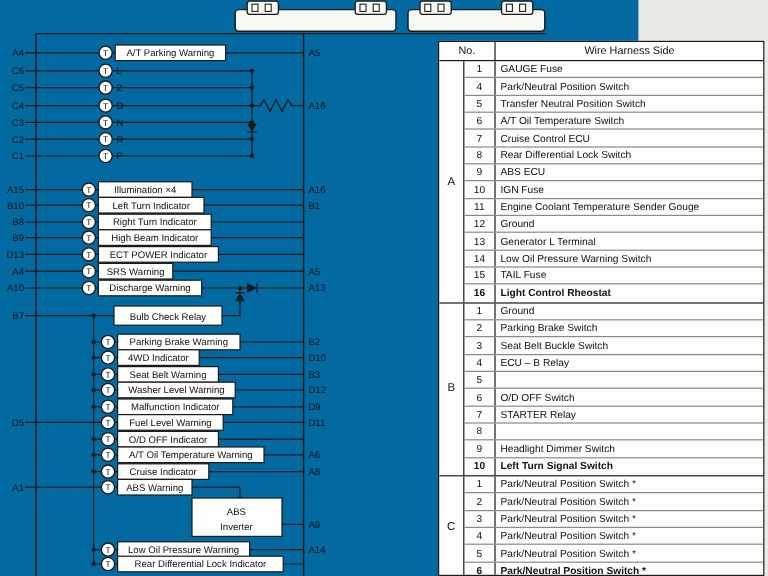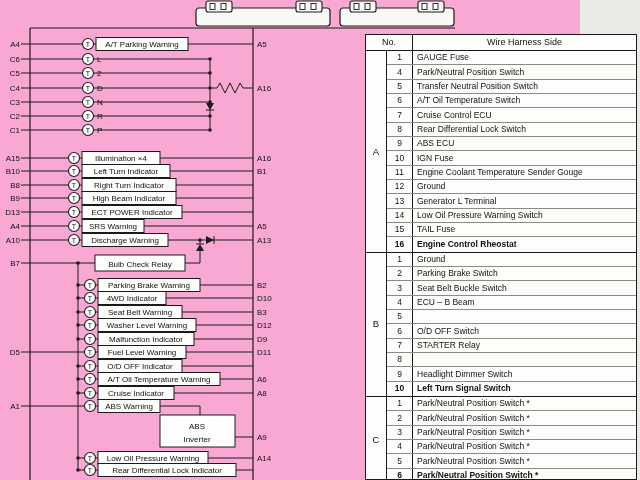--- a/index.html
+++ b/index.html
@@ -1,18 +1,18 @@
 <!DOCTYPE html>
 <html><head>
 <meta charset="utf-8">
 <style>
   html,body{margin:0;padding:0;}
   body{width:640px;height:480px;overflow:hidden;background:#e9e9e6;}
-  .page{position:relative;width:532px;height:480px;background:#f9a8d4;
-        font-family:"Liberation Sans",sans-serif;color:#111;padding-left:48px;}
+  .page{position:relative;width:532px;height:480px;background:#0369a1;
+        font-family:"Liberation Sans",sans-serif;color:#111;}
   svg{position:absolute;left:0;top:0;}
   svg text{font-family:"Liberation Sans",sans-serif;fill:#111;}
   .harness-table{position:absolute;left:365px;top:34px;width:272px;height:446px;
         border:1.5px solid #1a1a1a;background:#fdfdfb;box-sizing:border-box;
         overflow:hidden;font-size:8.5px;line-height:1;}
   .thead{display:flex;height:15px;border-bottom:1.2px solid #1a1a1a;}
   .th{display:flex;align-items:center;justify-content:center;font-size:9px;}
   .th-no{width:46px;border-right:1px solid #1a1a1a;}
   .th-side{flex:1;}
   .tgroup{display:flex;align-items:stretch;border-bottom:1.4px solid #1a1a1a;}
@@ -301,42 +301,42 @@
             <div class="trow">
               <div class="tno">14</div>
               <div class="tlabel">Low Oil Pressure Warning Switch</div>
             </div>
             <div class="trow">
               <div class="tno">15</div>
               <div class="tlabel">TAIL Fuse</div>
             </div>
             <div class="trow">
               <div class="tno">16</div>
-              <div class="tlabel">Engine Control Rheostat</div>
+              <div class="tlabel">Light Control Rheostat</div>
             </div>
           </div>
         </div>
         <div class="tgroup">
           <div class="gletter">B</div>
           <div class="grows">
             <div class="trow">
               <div class="tno">1</div>
               <div class="tlabel">Ground</div>
             </div>
             <div class="trow">
               <div class="tno">2</div>
               <div class="tlabel">Parking Brake Switch</div>
             </div>
             <div class="trow">
               <div class="tno">3</div>
               <div class="tlabel">Seat Belt Buckle Switch</div>
             </div>
             <div class="trow">
               <div class="tno">4</div>
-              <div class="tlabel">ECU – B Beam</div>
+              <div class="tlabel">ECU – B Relay</div>
             </div>
             <div class="trow">
               <div class="tno">5</div>
             </div>
             <div class="trow">
               <div class="tno">6</div>
               <div class="tlabel">O/D OFF Switch</div>
             </div>
             <div class="trow">
               <div class="tno">7</div>

